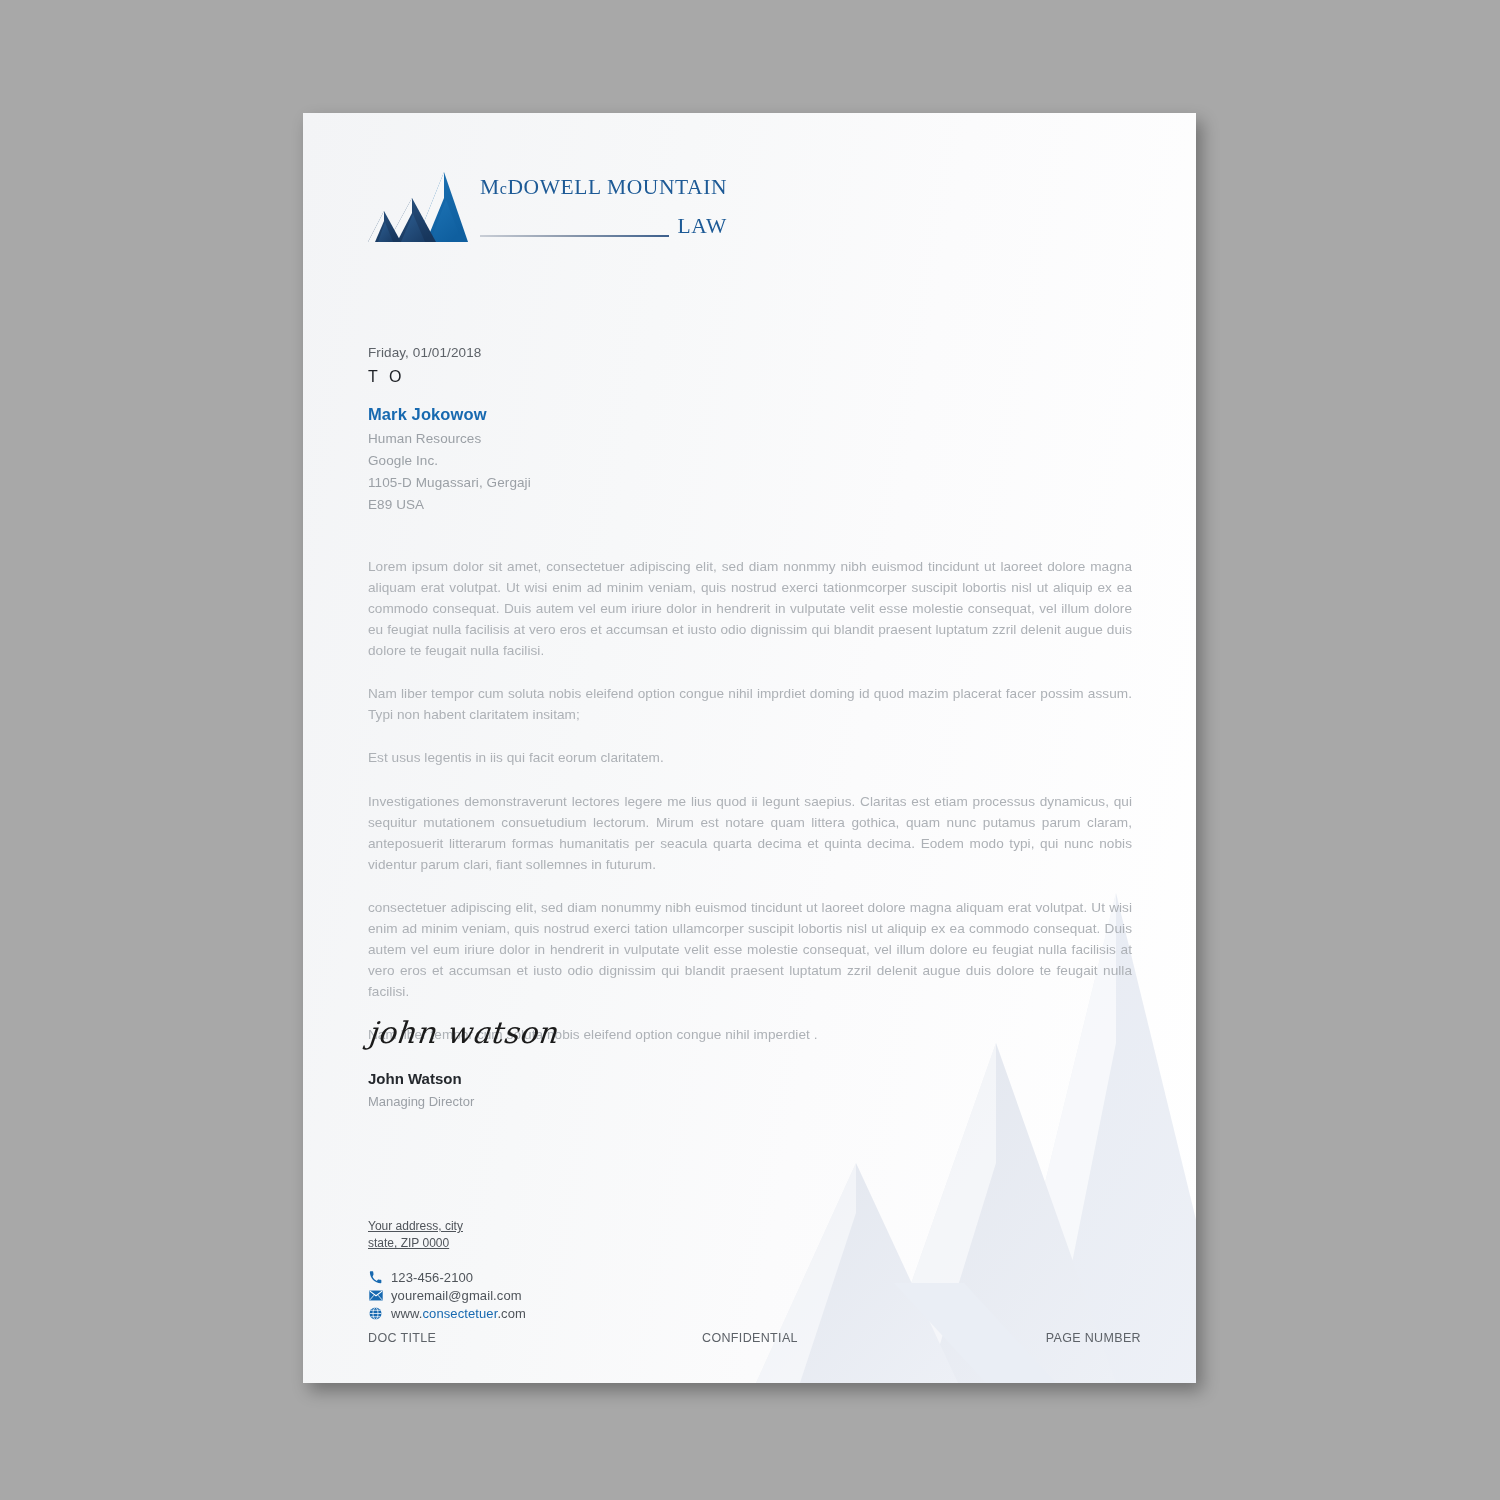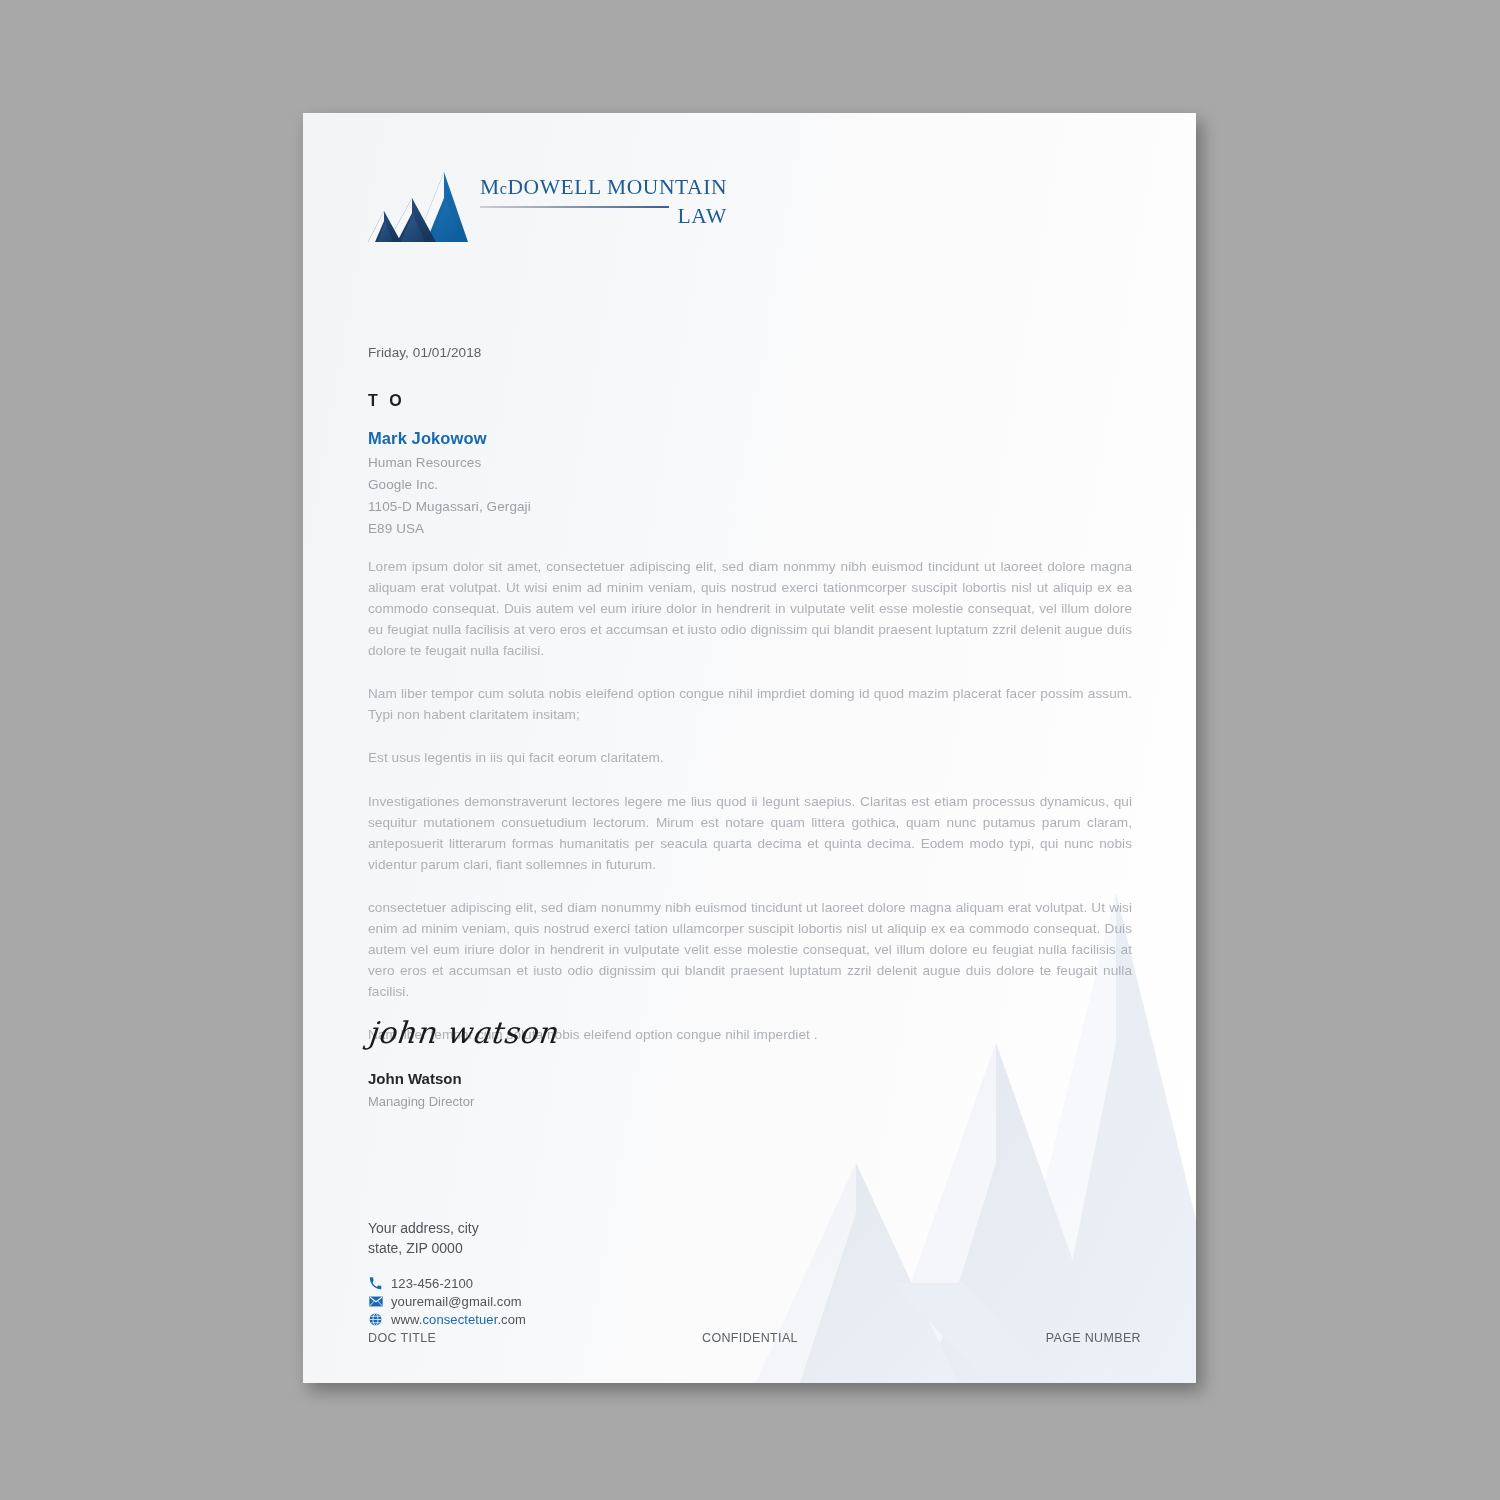--- a/index.html
+++ b/index.html
@@ -66,22 +66,22 @@
     color: #1d5a96;
     white-space: nowrap;
     line-height: 1;
   }
   .brand-line1 .small {
     font-size: 16px;
     vertical-align: baseline;
   }
   .brand-rule-row {
     display: flex;
-    align-items: flex-start;
-    margin-top: 7px;
+    align-items: flex-end;
+    margin-top: 17px;
   }
   .brand-rule {
     flex: 1 1 auto;
     height: 2px;
     background: linear-gradient(90deg, #c9ced6 0%, #8e9bae 45%, #3c5f8c 100%);
     margin-right: 8px;
     min-width: 130px;
   }
   .brand-line2 {
     font-family: "Liberation Serif", serif;
@@ -92,23 +92,23 @@
   }
 
   
   #letter-meta { position: absolute; left: 65px; top: 232px; }
   .date-line {
     font-size: 13.5px;
     color: #5d6268;
     letter-spacing: 0.1px;
   }
   .to-label {
-    margin-top: 32px;
+    margin-top: 8px;
     font-size: 16px;
-    font-weight: bold;
+    font-weight: normal;
     letter-spacing: 3.5px;
     color: #1d2025;
   }
   .recipient-name {
     margin-top: 19px;
     font-size: 16.5px;
     font-weight: bold;
     color: #1769b0;
     letter-spacing: 0.1px;
   }
@@ -156,23 +156,24 @@
   }
   .signer-title {
     margin-top: 7px;
     font-size: 13px;
     color: #9ba0a6;
   }
 
   
   #contact-block { position: absolute; left: 65px; top: 1105px; }
   .addr-line {
-    font-size: 14px;
+    font-size: 12px;
     color: #4f545a;
     line-height: 1.45;
+    text-decoration: underline;
   }
   .contact-rows { margin-top: 17px; }
   .contact-row {
     display: flex;
     align-items: center;
     margin-bottom: 3px;
   }
   .contact-ico {
     width: 15px; height: 15px;
     margin-right: 8px;

